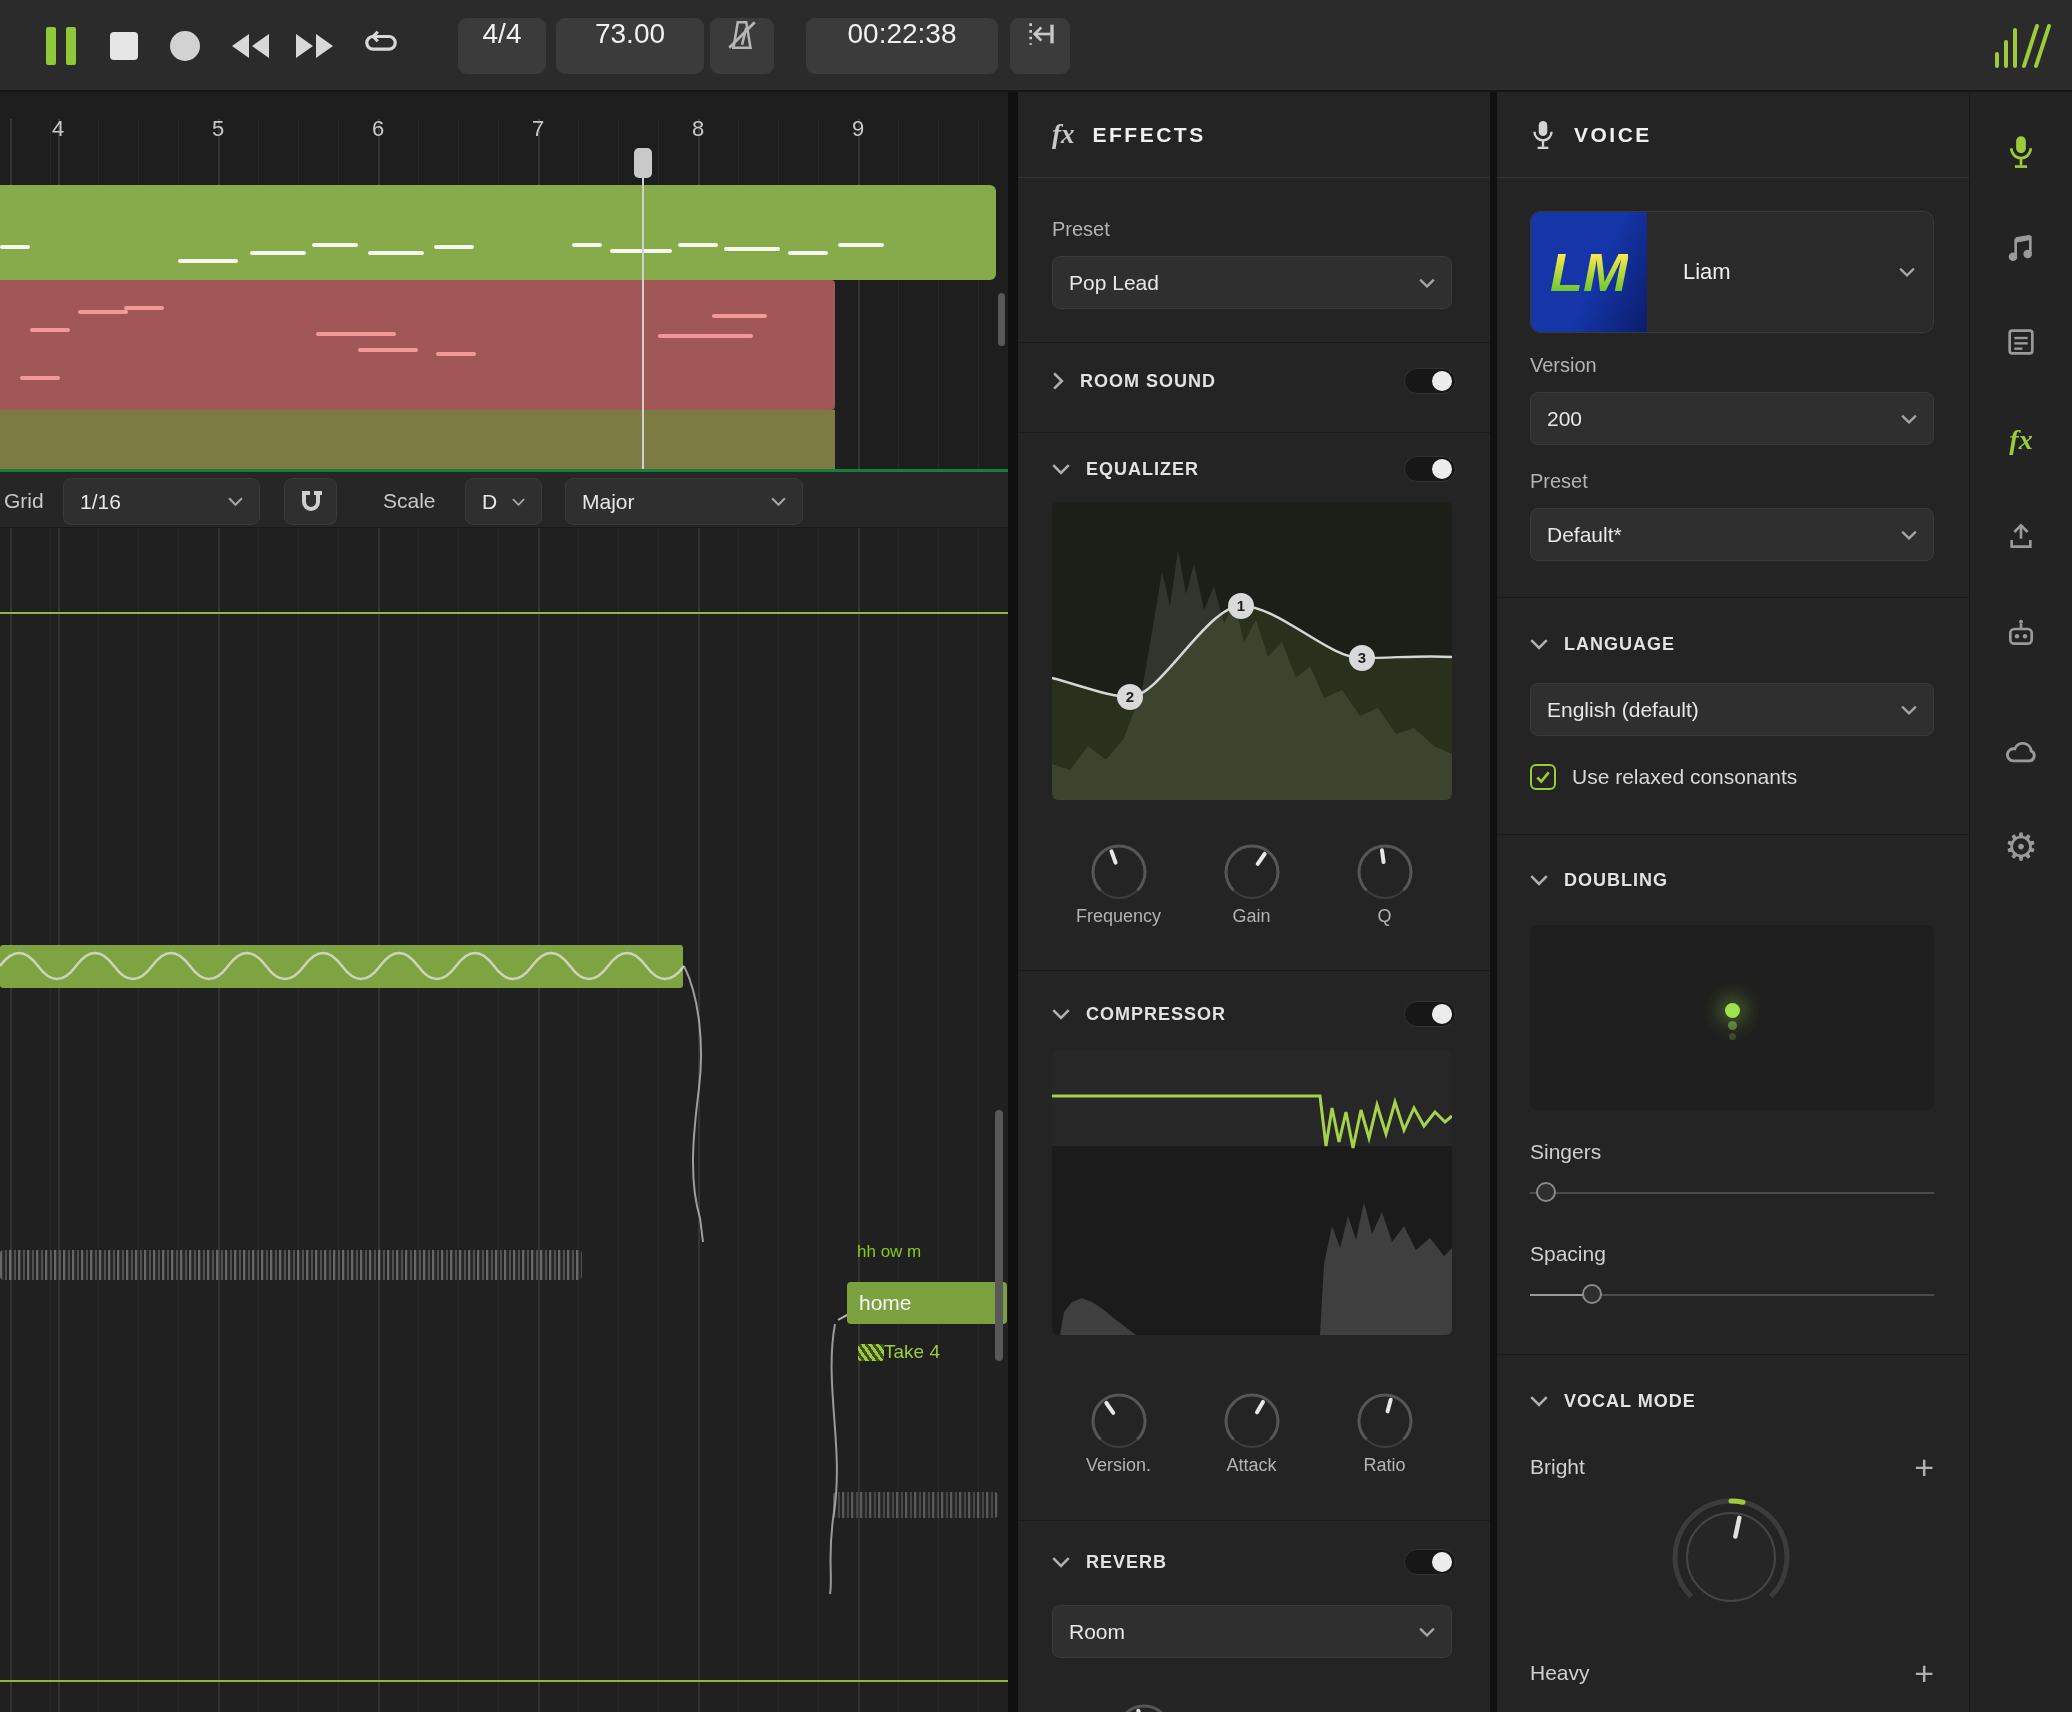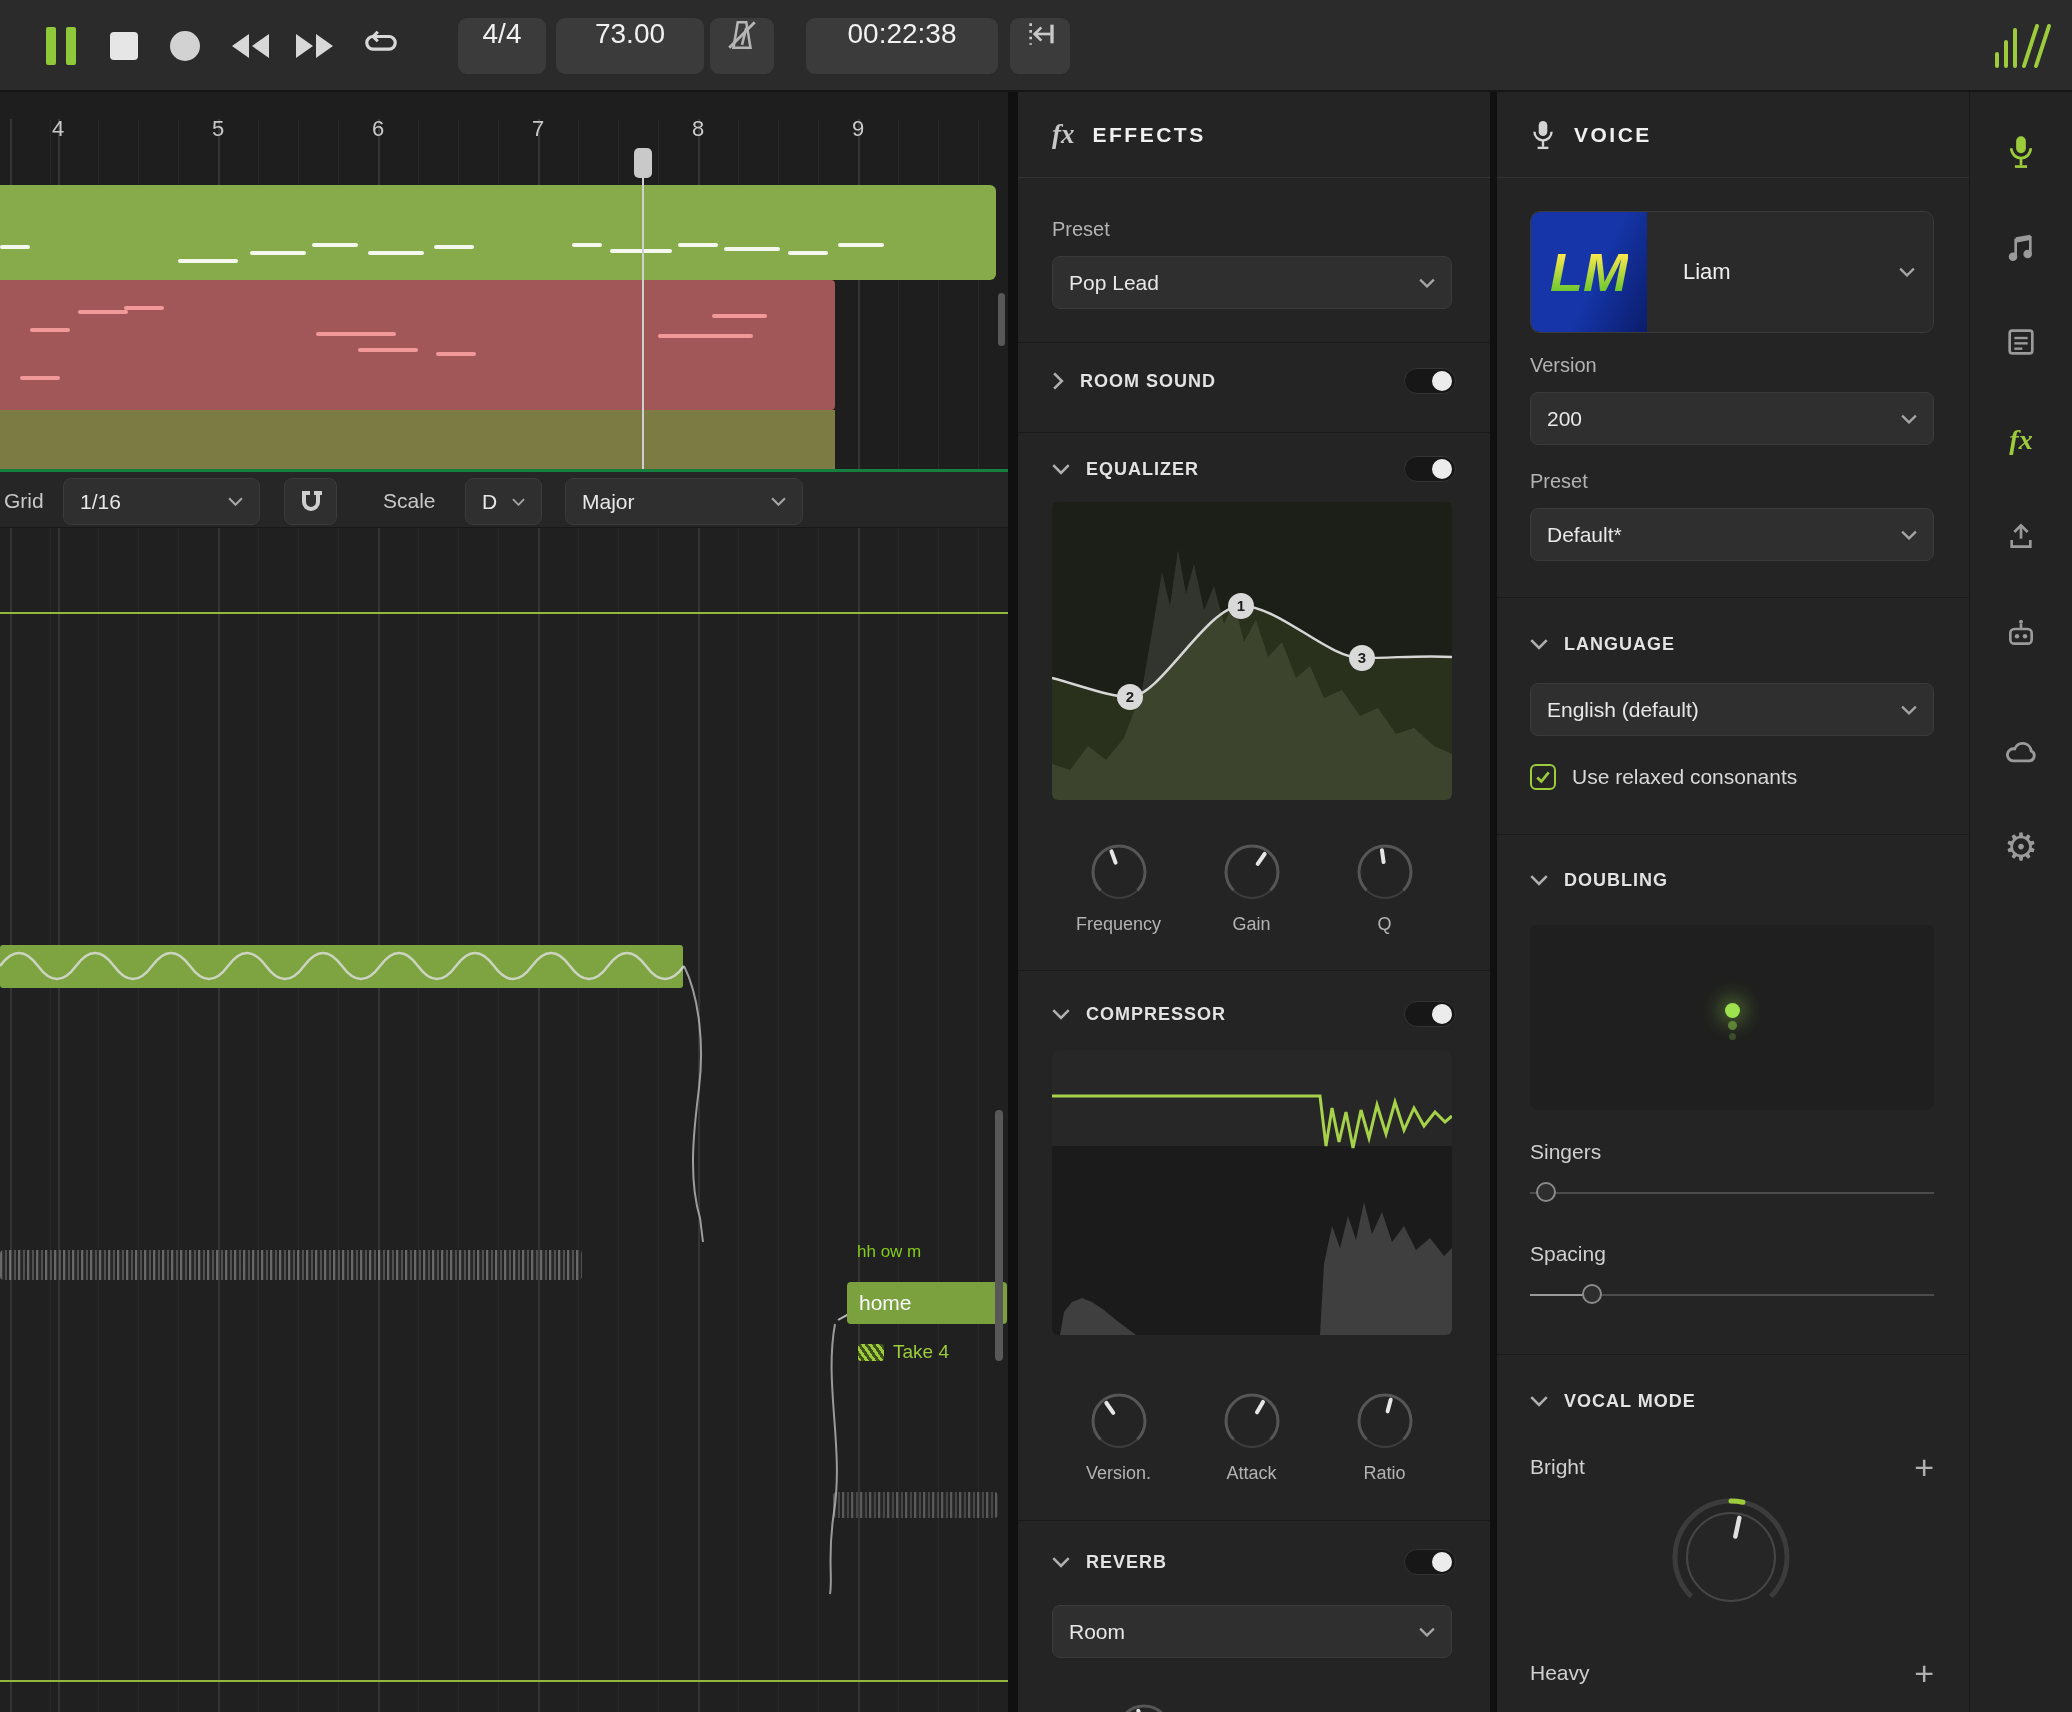--- a/index.html
+++ b/index.html
@@ -43,21 +43,21 @@
 .chev{flex:0 0 auto;margin-left:14px}
 .snapbtn{position:absolute;top:6px;height:47px;width:53px;background:#2f2f2f;border:1px solid #3a3a3a;
   border-radius:8px;display:flex;align-items:center;justify-content:center}
 .hline{position:absolute;left:0;width:1008px;height:2px;background:#9bbf3f;opacity:.95}
 .wave{position:absolute;border-radius:4px;background:
   repeating-linear-gradient(90deg,rgba(175,175,175,.5) 0 2px,rgba(175,175,175,.16) 2px 3px,
    rgba(175,175,175,.05) 3px 5px,rgba(175,175,175,.34) 5px 7px,rgba(175,175,175,.02) 7px 9px)}
 .scroll{position:absolute;background:#585858;border-radius:4px}
 #homenote{position:absolute;left:847px;top:1190px;width:160px;height:42px;background:#7ba13e;
   border-radius:4px;line-height:42px;padding-left:12px;font-size:21px;color:#fafafa}
-#takelabel{position:absolute;left:858px;top:1249px;display:flex;align-items:center;gap:9px;
+#takelabel{position:absolute;left:858px;top:1249px;display:flex;align-items:center;
   font-size:19px;color:#9ccb3b}
 .takeicon{width:26px;height:17px;border-radius:3px;
   background:repeating-linear-gradient(55deg,#9ccb3b 0 3px,#41511c 3px 6px)}
 #floatlyric{position:absolute;left:857px;top:1150px;font-size:17px;color:#84cc16}
 #vibnote{position:absolute;left:0;top:853px;width:683px;height:43px;background:#7da440;border-radius:3px}
 
 
 .panel{position:absolute;top:92px;height:1620px;background:#242424;overflow:hidden}
 .phead{position:absolute;left:0;top:0;right:0;height:86px;border-bottom:1px solid #333;
   display:flex;align-items:center;gap:18px;padding-left:34px}
@@ -67,21 +67,21 @@
 .pdd{position:absolute;height:53px}
 .hr{position:absolute;left:0;right:0;height:1px;background:#1a1a1a}
 .sec{position:absolute;height:46px;display:flex;align-items:center;gap:16px}
 .sectitle{font-size:18px;font-weight:700;letter-spacing:1px;color:#e3e3e3}
 .toggle{margin-left:auto;width:52px;height:26px;background:#171717;border:1px solid #333;
   border-radius:14px;position:relative;cursor:pointer}
 .toggle::after{content:"";position:absolute;right:3px;top:2px;width:20px;height:20px;background:#ececec;border-radius:50%}
 .graph{position:absolute;border-radius:6px;overflow:hidden}
 .knobrow{position:absolute;display:flex}
 .knob{width:133px;display:flex;flex-direction:column;align-items:center}
-.knob-label{margin-top:8px;font-size:18px;color:#b3b3b3}
+.knob-label{font-size:18px;color:#b3b3b3}
 .cb{width:26px;height:26px;border:2px solid #9ccb3b;border-radius:6px;display:flex;
   align-items:center;justify-content:center;flex:0 0 auto;cursor:pointer}
 .slider{position:absolute;width:404px;height:22px;cursor:pointer}
 .track{position:absolute;top:10px;left:0;right:0;height:2px;background:#4c4c4c}
 .fill{position:absolute;top:10px;left:0;height:2px;background:#9a9a9a}
 .thumb{position:absolute;top:0;width:20px;height:20px;border-radius:50%;background:#2e2e2e;border:2px solid #8a8a8a}
 .moderow{position:absolute;left:33px;width:404px;display:flex;align-items:center}
 .modelabel{font-size:21px;color:#d0d0d0}
 .plus{margin-left:auto;font-size:34px;font-weight:300;color:#b0b0b0;line-height:30px;cursor:pointer}
 

